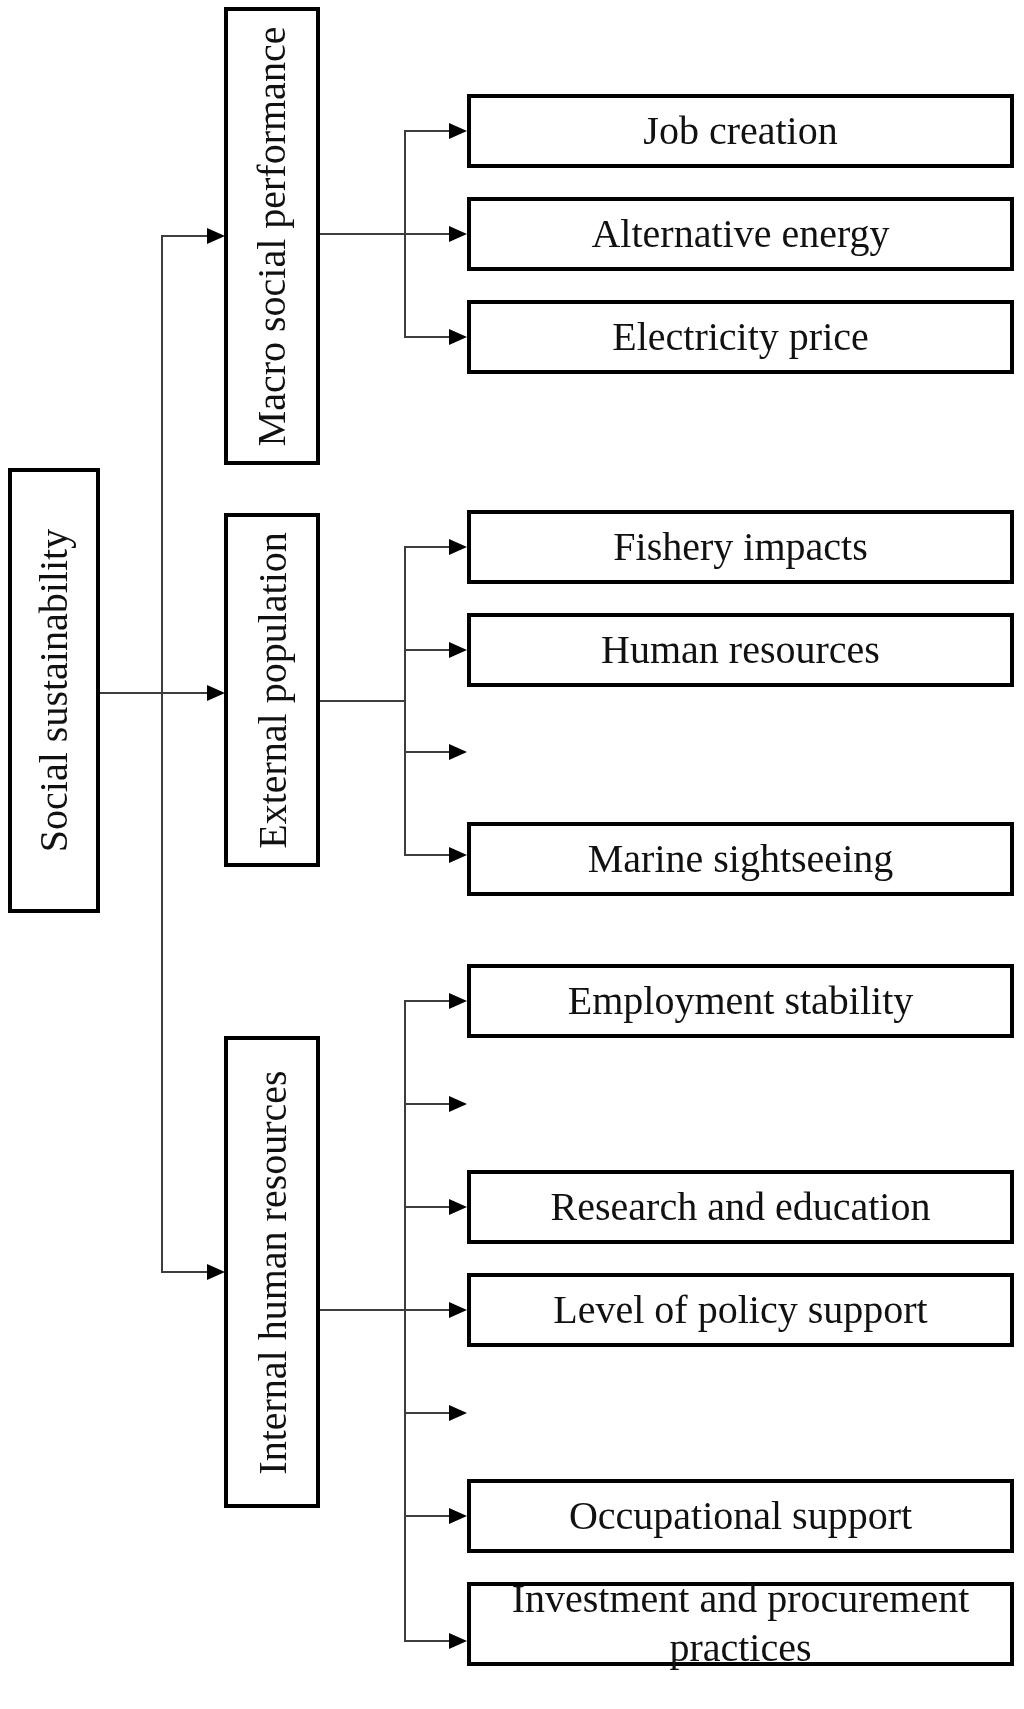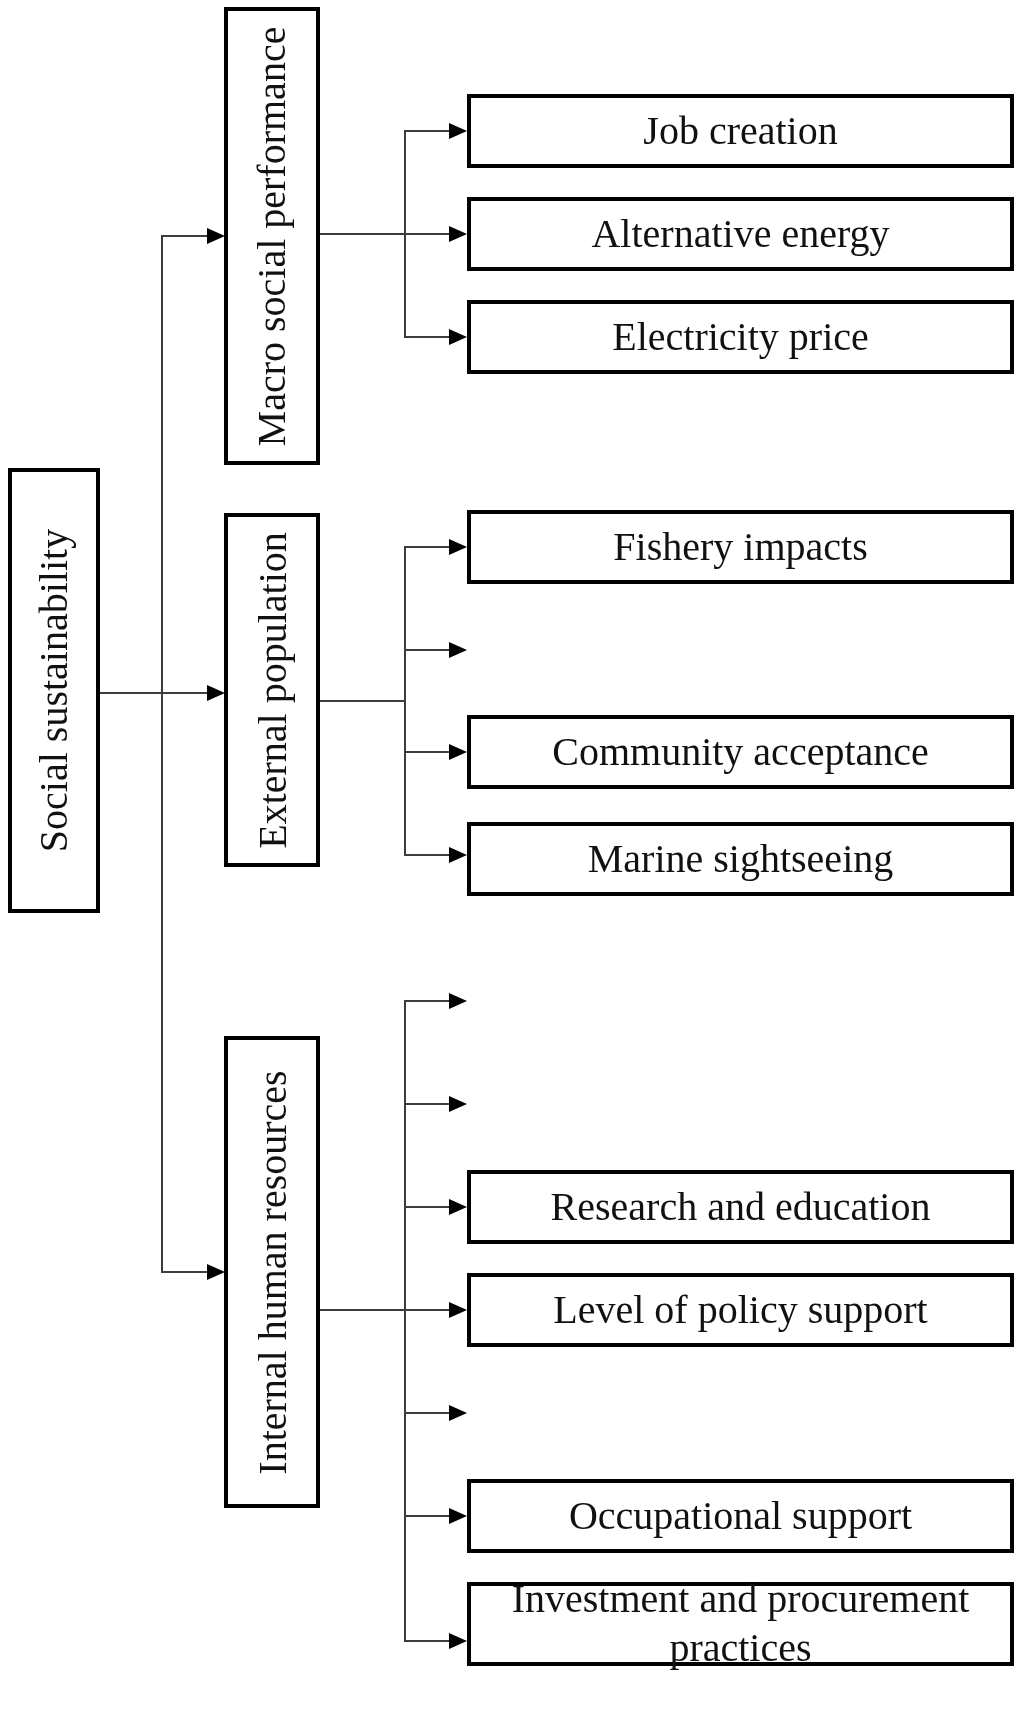--- a/index.html
+++ b/index.html
@@ -67,27 +67,30 @@
   <div class="box leaf" style="top:197px">
       <span>Alternative energy</span>
     </div>
   <div class="box leaf" style="top:300px">
       <span>Electricity price</span>
     </div>
 
   <div class="box leaf" style="top:510px">
       <span>Fishery impacts</span>
     </div>
-  <div class="box leaf" style="top:715px">
-      <span>Community acceptance</span>
+  <div class="box leaf" style="top:613px">
+      <span>Human resources</span>
     </div>
   <div class="box leaf" style="top:822px">
       <span>Marine sightseeing</span>
     </div>
 
+  <div class="box leaf" style="top:964px">
+      <span>Employment stability</span>
+    </div>
   <div class="box leaf" style="top:1170px">
       <span>Research and education</span>
     </div>
   <div class="box leaf" style="top:1273px">
       <span>Level of policy support</span>
     </div>
   <div class="box leaf" style="top:1479px">
       <span>Occupational support</span>
     </div>
   <div class="box leaf" style="top:1582px;height:84px">

